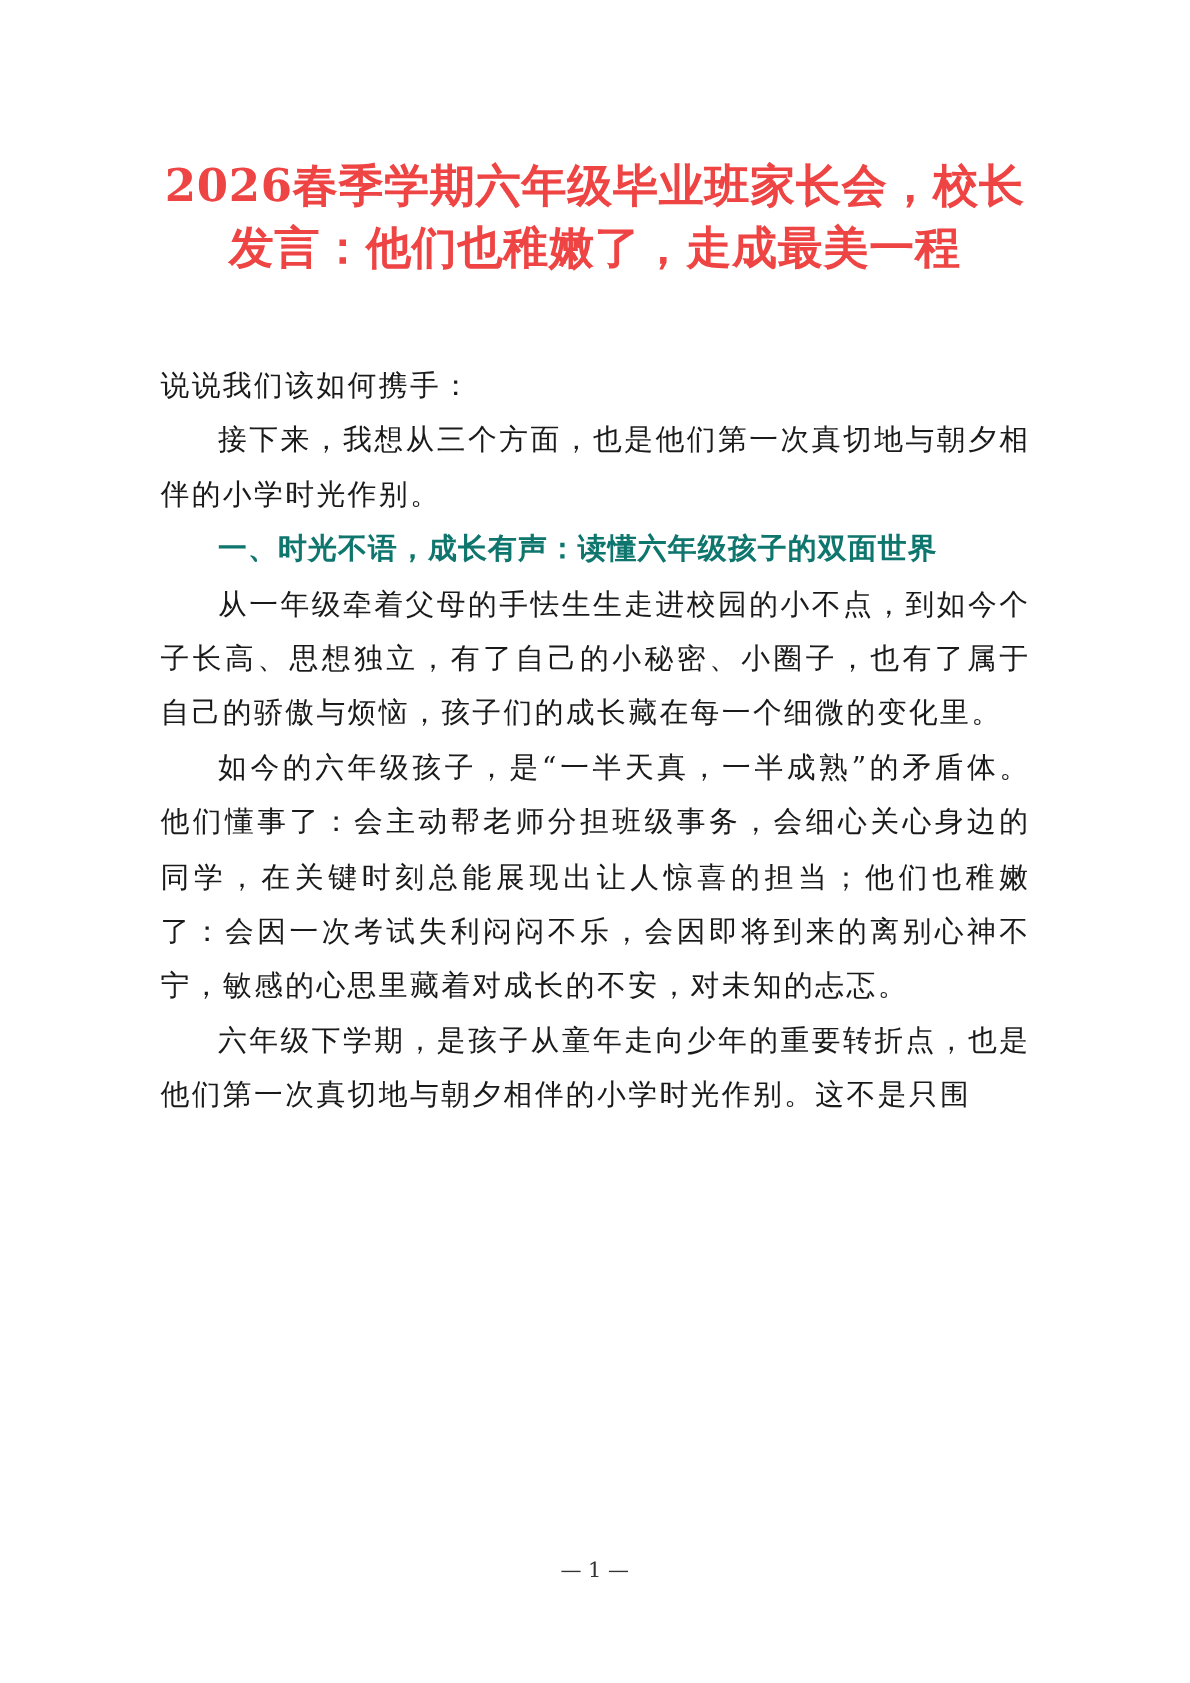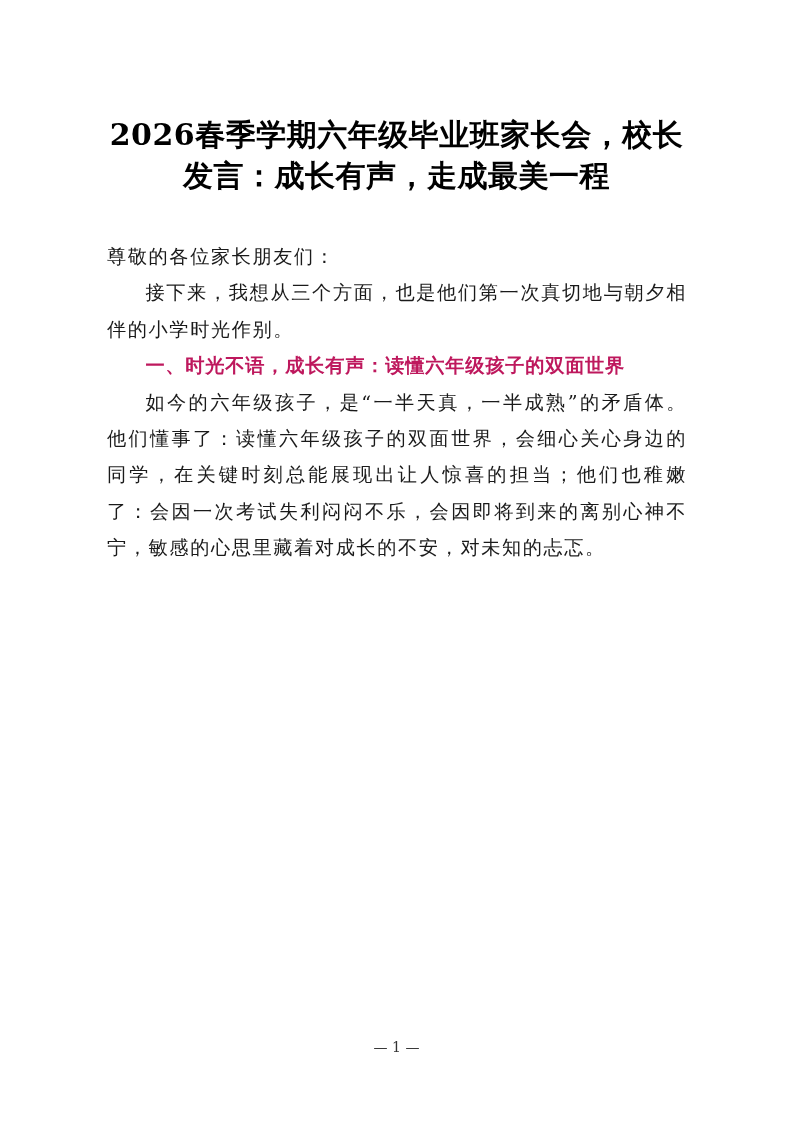--- a/index.html
+++ b/index.html
@@ -18,28 +18,28 @@
       position: absolute;
       left: 0; top: 0;
       width: 793px;
       height: 1122px;
       background: #ffffff;
     }
     .title {
       position: absolute;
       left: 90px;
       width: 613px;
-      top: 114px;
+      top: 104px;
       text-align: center;
       font-family: "DejaVu Serif", "Liberation Serif", serif;
       font-weight: bold;
       font-size: 30px;
       line-height: 41px;
       letter-spacing: 0.5px;
-      color: #000000;
+      color: #ef4444;
     }
     .body {
       position: absolute;
       left: 107px;
       width: 580px;
       top: 239px;
       font-family: "DejaVu Serif", "Liberation Serif", serif;
       font-size: 19.2px;
       line-height: 36.4px;
       color: #1a1a1a;
@@ -50,43 +50,45 @@
       text-align: justify;
       text-align-last: left;
     }
     .indent {
       text-indent: 2em;
     }
     .heading {
       font-family: "DejaVu Sans", "Liberation Sans", sans-serif;
       font-weight: bold;
       letter-spacing: 0.8px;
-      color: #be185d;
+      color: #0f766e;
     }
     .page-number {
       position: absolute;
       left: 0;
       width: 793px;
       top: 1039px;
       text-align: center;
       font-family: "DejaVu Serif", "Liberation Serif", serif;
       font-size: 14px;
       color: #333;
     }
   </style>
 </head>
 <body>
 
 <div class="page">
   <div class="title">
     <div>2026春季学期六年级毕业班家长会，校长</div>
-    <div>发言：成长有声，走成最美一程</div>
+    <div>发言：他们也稚嫩了，走成最美一程</div>
   </div>
 
   <div class="body">
-    <p class="p">尊敬的各位家长朋友们：</p>
+    <p class="p">说说我们该如何携手：</p>
     <p class="p indent">接下来，我想从三个方面，也是他们第一次真切地与朝夕相伴的小学时光作别。</p>
     <p class="p indent heading">一、时光不语，成长有声：读懂六年级孩子的双面世界</p>
-    <p class="p indent">如今的六年级孩子，是“一半天真，一半成熟”的矛盾体。他们懂事了：读懂六年级孩子的双面世界，会细心关心身边的同学，在关键时刻总能展现出让人惊喜的担当；他们也稚嫩了：会因一次考试失利闷闷不乐，会因即将到来的离别心神不宁，敏感的心思里藏着对成长的不安，对未知的忐忑。</p>
+    <p class="p indent">从一年级牵着父母的手怯生生走进校园的小不点，到如今个子长高、思想独立，有了自己的小秘密、小圈子，也有了属于自己的骄傲与烦恼，孩子们的成长藏在每一个细微的变化里。</p>
+    <p class="p indent">如今的六年级孩子，是“一半天真，一半成熟”的矛盾体。他们懂事了：会主动帮老师分担班级事务，会细心关心身边的同学，在关键时刻总能展现出让人惊喜的担当；他们也稚嫩了：会因一次考试失利闷闷不乐，会因即将到来的离别心神不宁，敏感的心思里藏着对成长的不安，对未知的忐忑。</p>
+    <p class="p indent">六年级下学期，是孩子从童年走向少年的重要转折点，也是他们第一次真切地与朝夕相伴的小学时光作别。这不是只围</p>
   </div>
 
   <div class="page-number">— 1 —</div>
 </div>
 
 </body></html>

